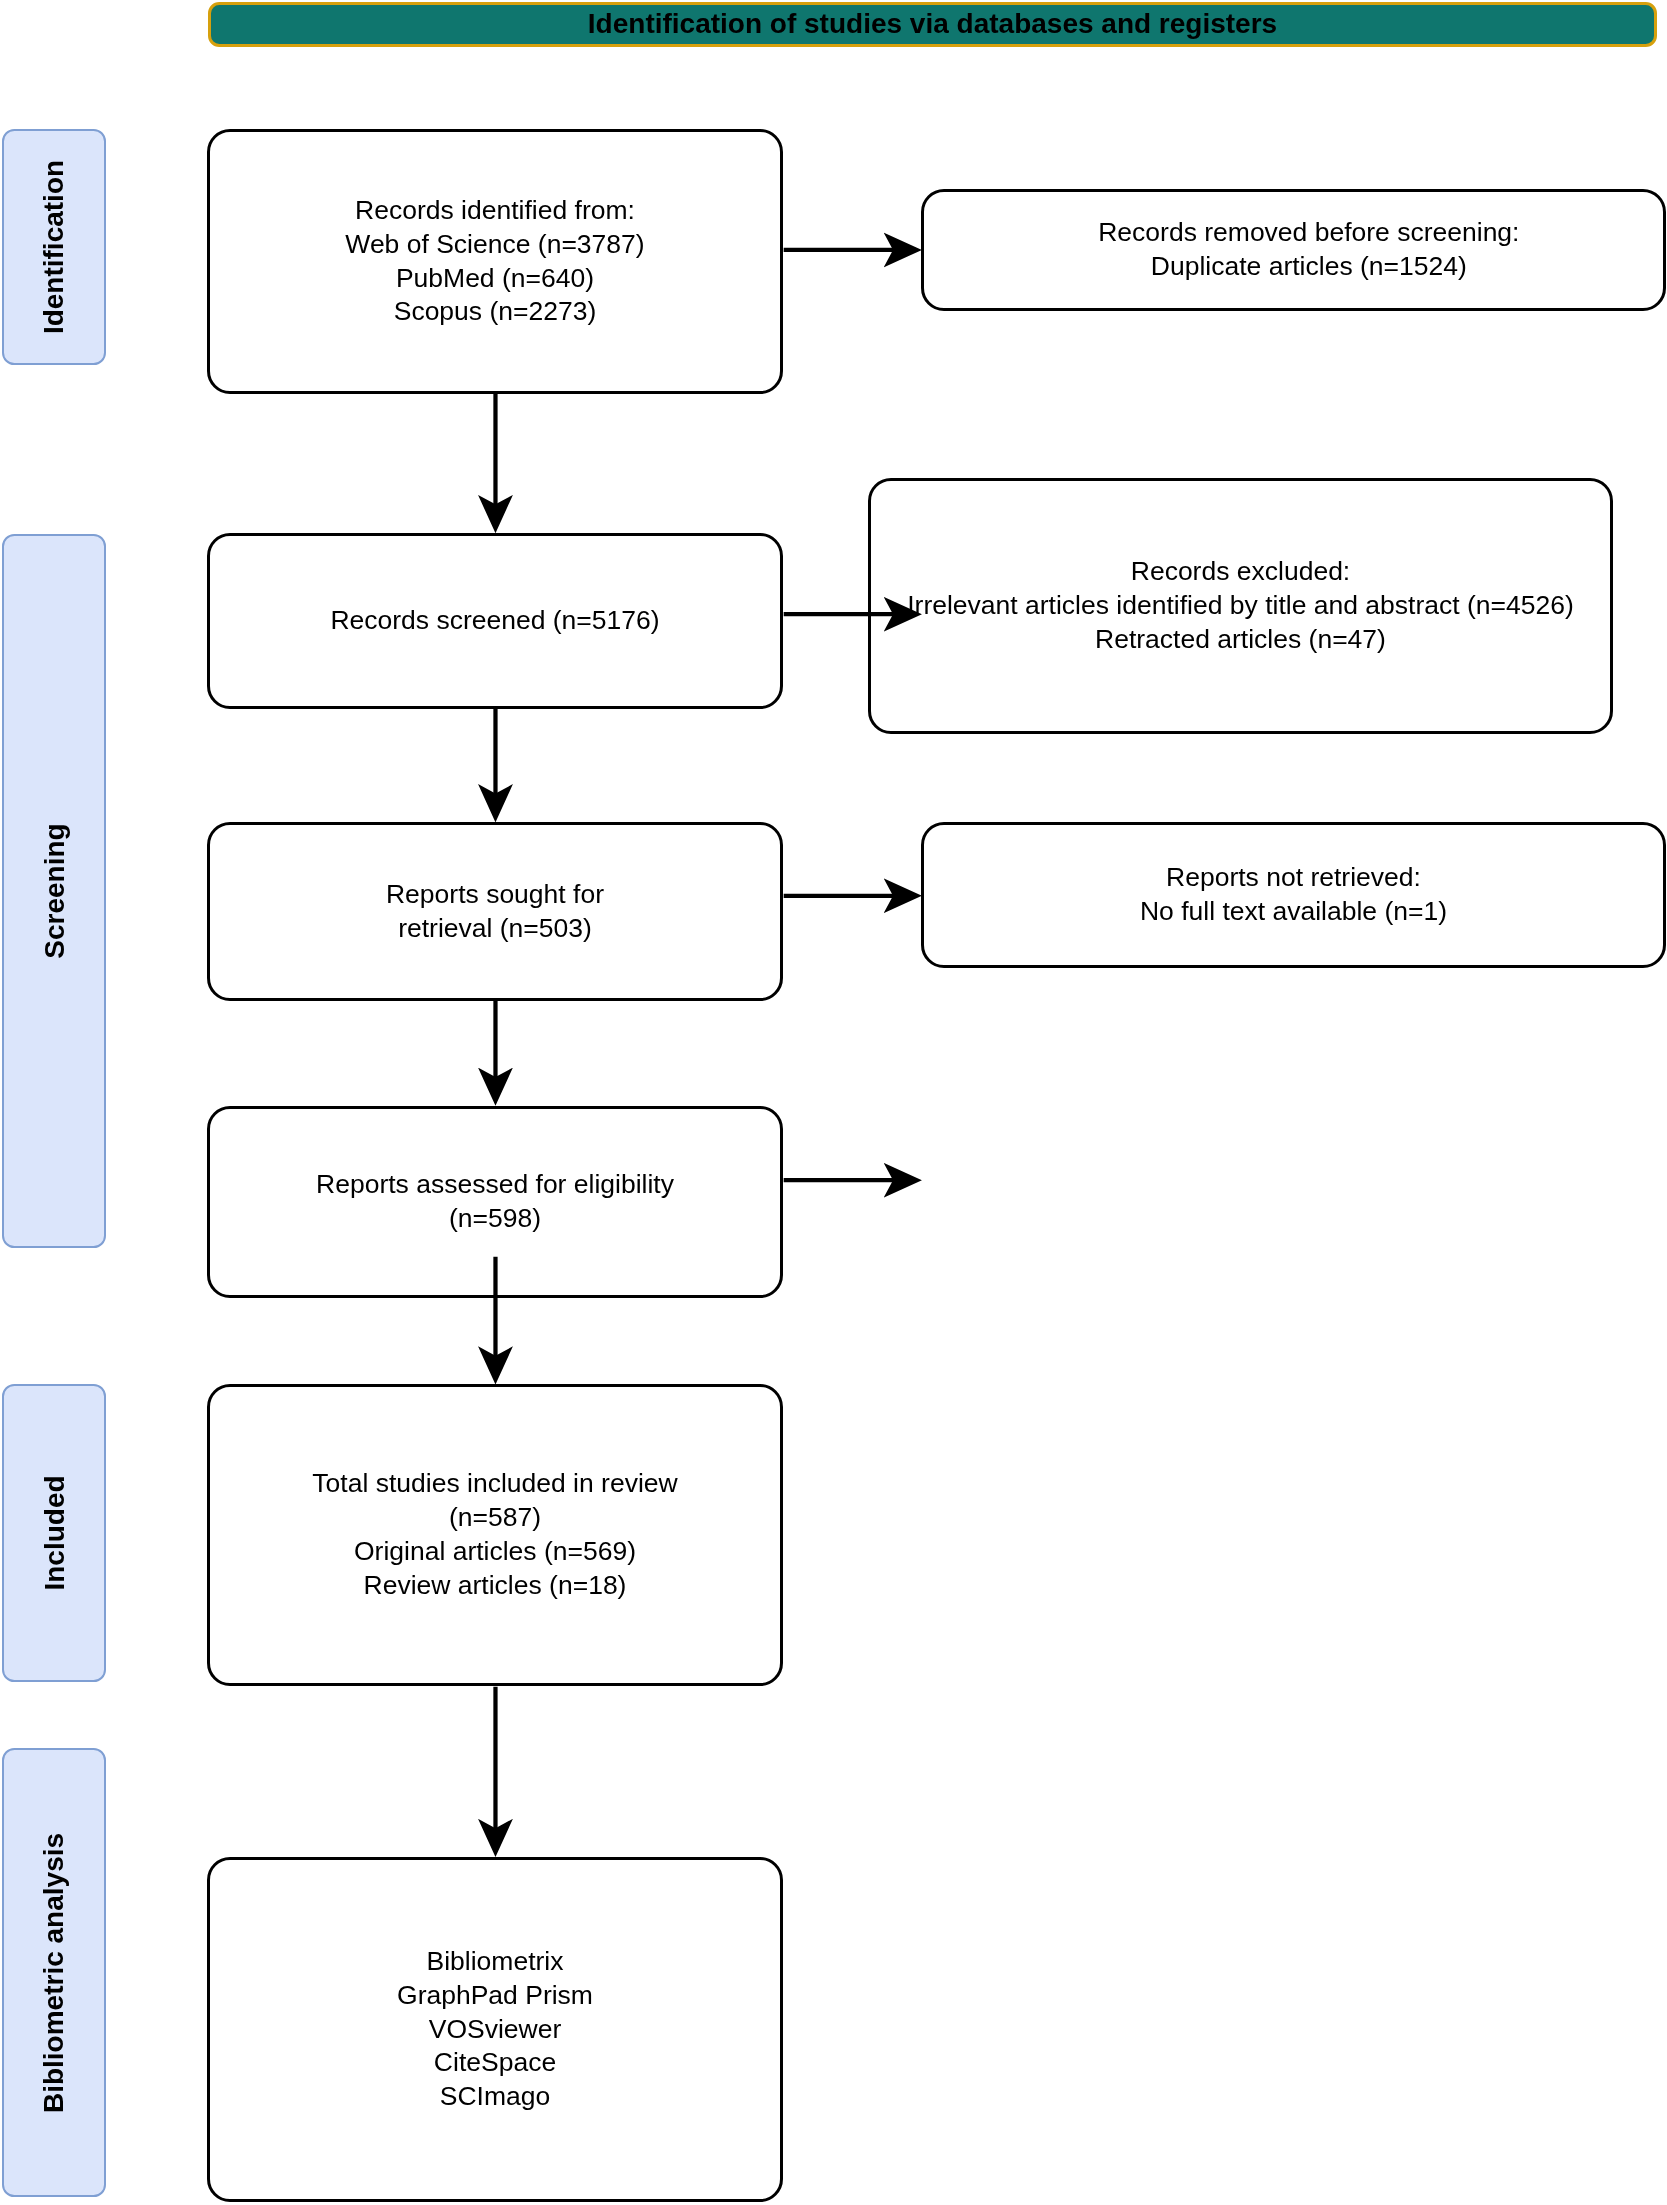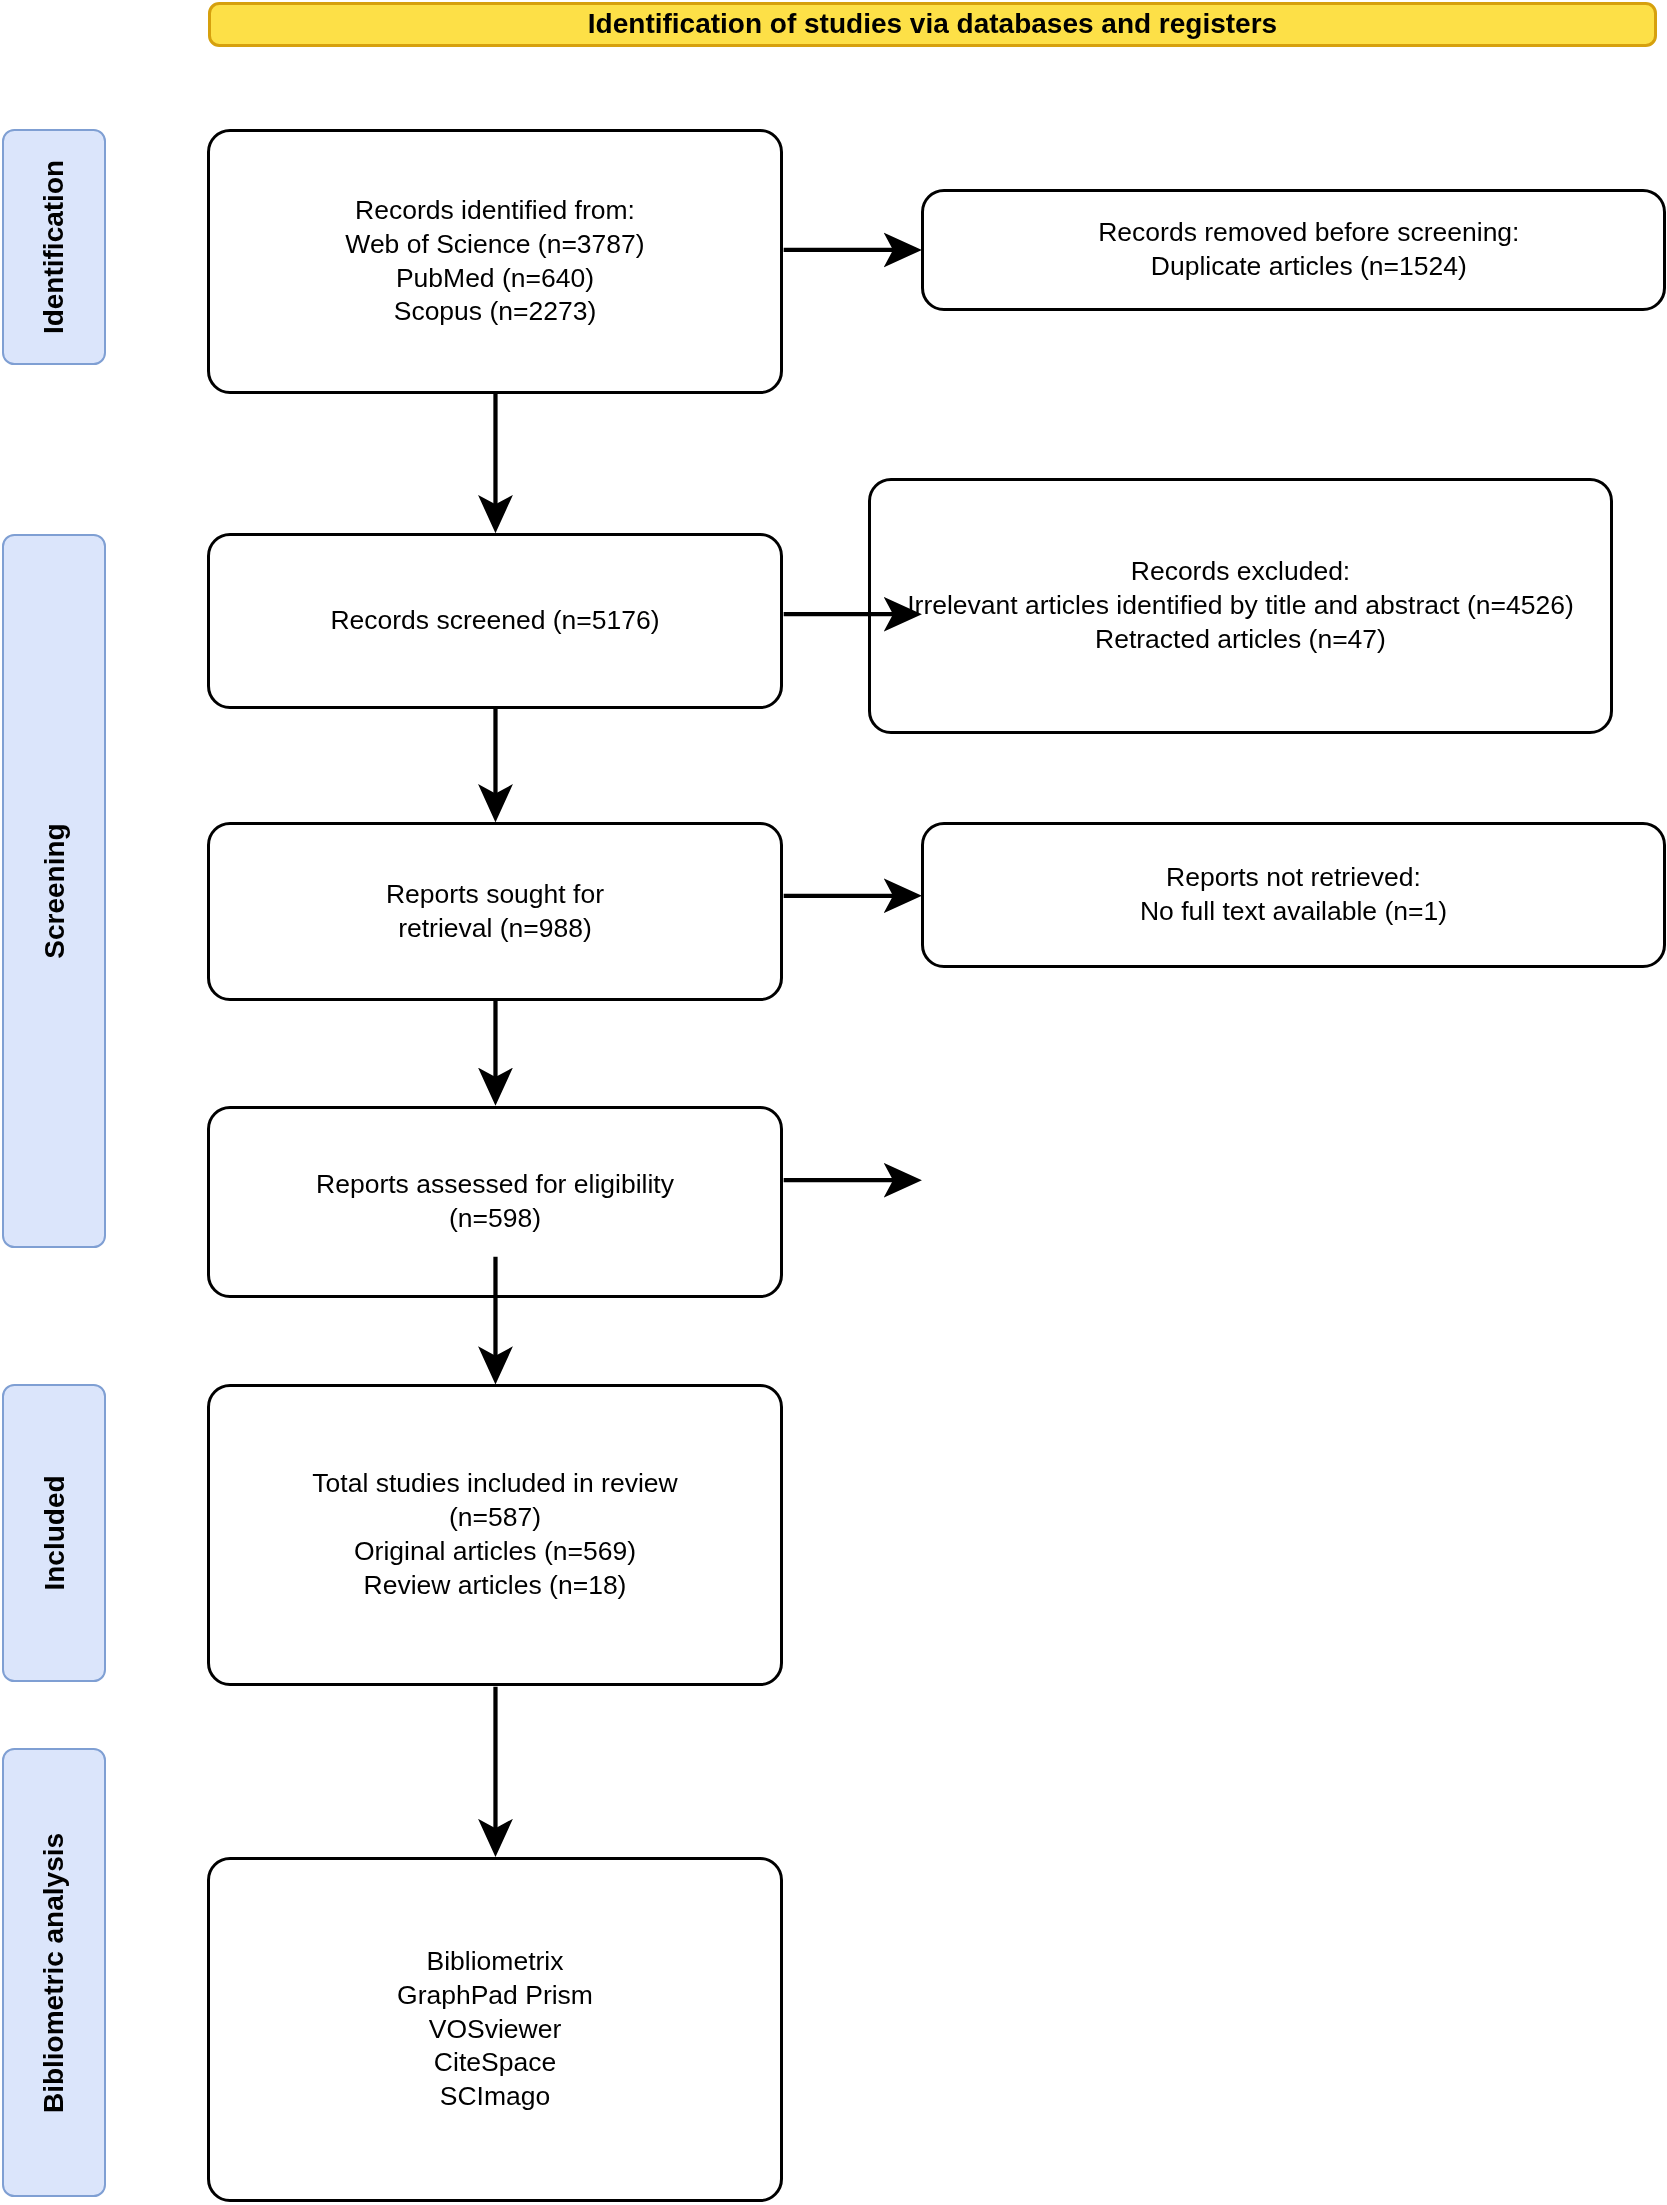--- a/index.html
+++ b/index.html
@@ -19,21 +19,21 @@
     overflow: hidden;
   }
 
   
   .header-banner {
     position: absolute;
     left: 208px;
     top: 1.9px;
     width: 1449px;
     height: 45px;
-    background: #fde047;
+    background: #0f766e;
     border: 3.3px solid #d6a00d;
     border-radius: 11.3px;
     box-sizing: border-box;
     display: flex;
     align-items: center;
     justify-content: center;
   }
   .header-banner .title {
     font-size: 28px;
     font-weight: bold;
@@ -136,21 +136,21 @@
     <span class="box-text">Records identified from:
 Web of Science (n=3787)
 PubMed (n=640)
 Scopus (n=2273)</span>
   </div>
   <div class="box" id="box-screened">
     <span class="box-text">Records screened (n=5176)</span>
   </div>
   <div class="box" id="box-sought">
     <span class="box-text">Reports sought for
-retrieval (n=988)</span>
+retrieval (n=503)</span>
   </div>
   <div class="box" id="box-assessed">
     <span class="box-text">Reports assessed for eligibility
 (n=598)</span>
   </div>
   <div class="box" id="box-included">
     <span class="box-text">Total studies included in review
 (n=587)
 Original articles (n=569)
 Review articles (n=18)</span>

